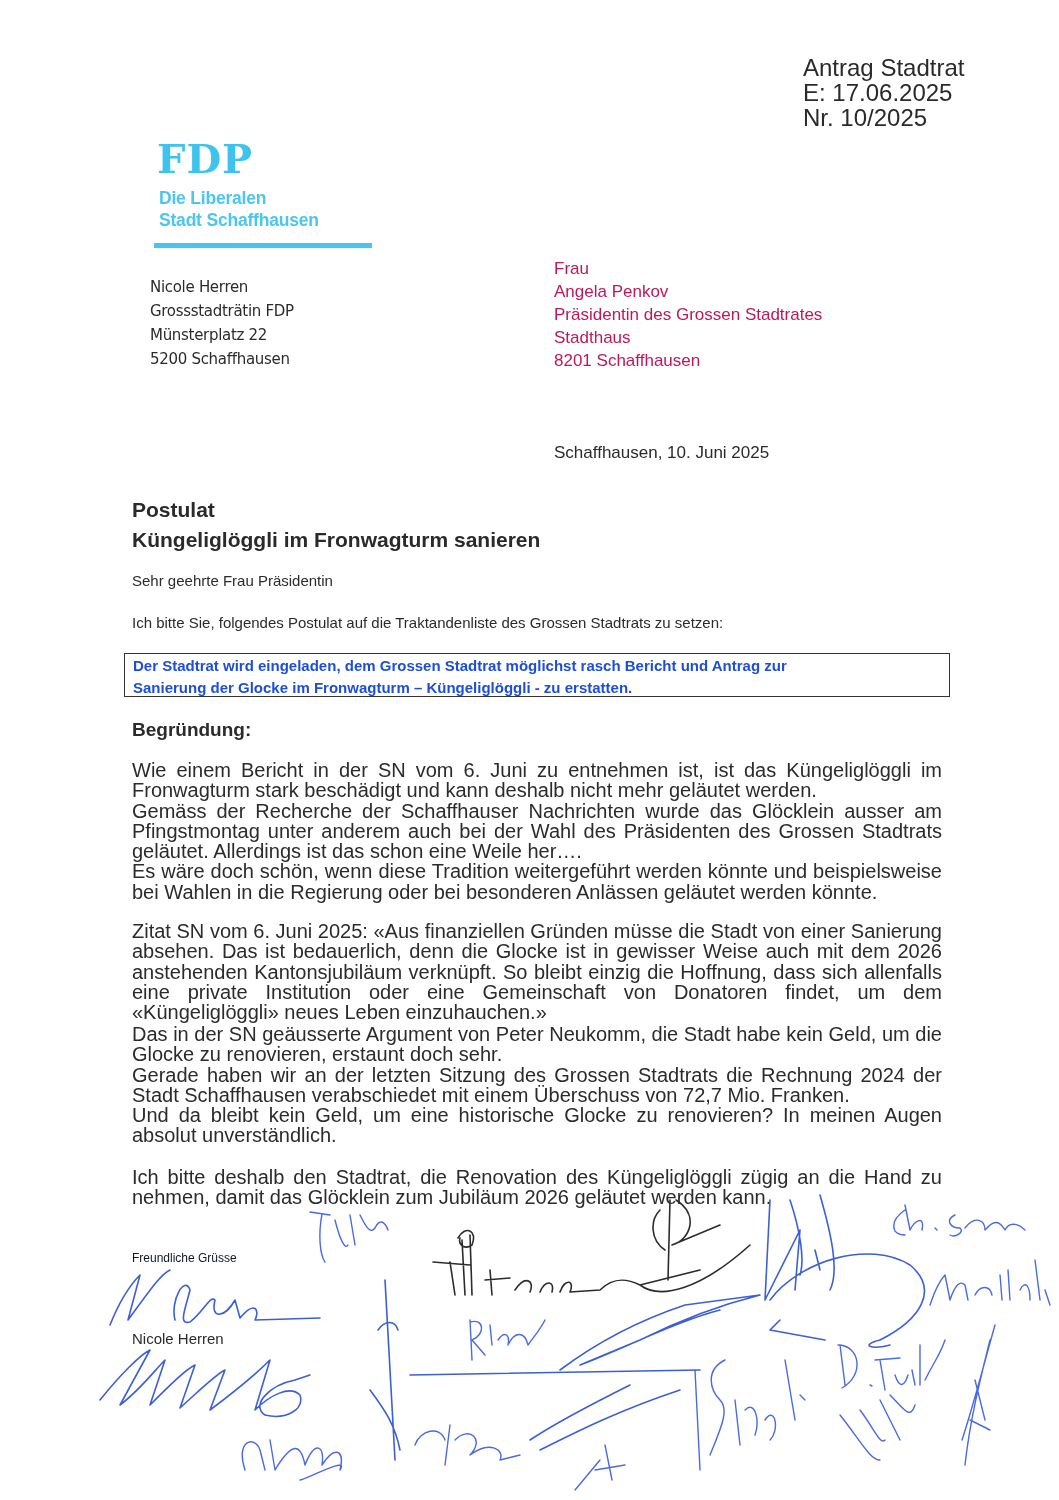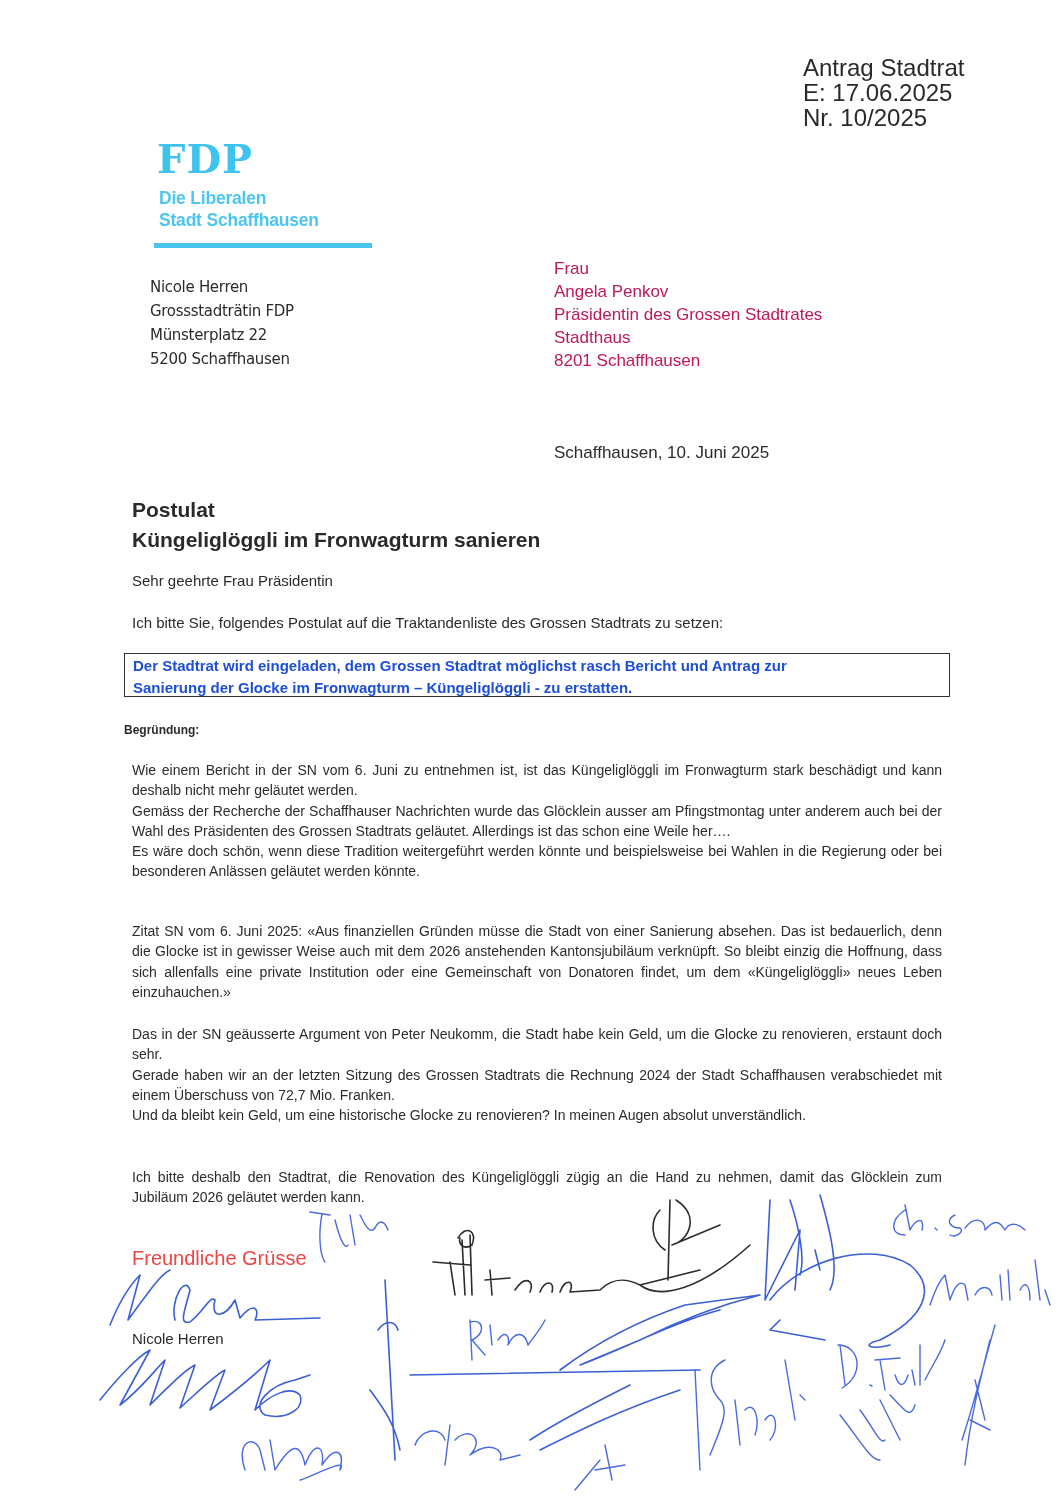--- a/index.html
+++ b/index.html
@@ -11,28 +11,28 @@
     .logo-sub { left: 159px; top: 187px; font-family: "Liberation Sans", sans-serif; font-weight: bold; font-size: 17.5px; line-height: 22px; color: #4cc6f0; letter-spacing: -0.2px; }
     .logo-bar { left: 154px; top: 243px; width: 218px; height: 5px; background: #49c4ee; }
     .sender { left: 150px; top: 275px; font-family: "DejaVu Sans", sans-serif; font-size: 15px; line-height: 24px; color: #2b2b2b; letter-spacing: -0.3px; }
     .recipient { left: 554px; top: 257px; font-size: 17px; line-height: 23px; color: #be185d; }
     .dateline { left: 554px; top: 442px; font-size: 17px; line-height: 22px; color: #2b2b2b; }
     .title { left: 132px; top: 495px; font-weight: bold; font-size: 21px; line-height: 30px; color: #2a2a2a; }
     .salutation { left: 132px; top: 571px; font-size: 15px; line-height: 20px; color: #2b2b2b; }
     .intro { left: 132px; top: 613px; font-size: 15px; line-height: 20px; color: #2b2b2b; }
     .request-box { left: 124px; top: 653px; width: 826px; height: 44px; border: 1.5px solid #333; box-sizing: border-box; }
     .request-box p { margin: 0; padding: 2px 0 0 8px; font-weight: bold; font-size: 15px; line-height: 20px; color: #1d4ed8; }
-    .section-head { left: 124px; top: 720px; font-weight: bold; font-size: 12px; line-height: 20px; color: #2b2b2b; }
-    .body-para { left: 132px; width: 810px; font-size: 14px; line-height: 20.3px; color: #2b2b2b; text-align: justify; }
+    .section-head { left: 132px; top: 720px; font-weight: bold; font-size: 19px; line-height: 20px; color: #2b2b2b; }
+    .body-para { left: 132px; width: 810px; font-size: 20px; line-height: 20.3px; color: #2b2b2b; text-align: justify; }
     .body-para p { margin: 0; }
     .p1 { top: 760px; }
     .p2 { top: 921px; }
     .p3 { top: 1024px; }
     .p4 { top: 1167px; }
-    .closing { left: 132px; top: 1248px; font-size: 20px; line-height: 20px; color: #ef4444; }
+    .closing { left: 132px; top: 1248px; font-size: 12px; line-height: 20px; color: #0f172a; }
     .signer-name { left: 132px; top: 1329px; font-size: 15px; line-height: 20px; color: #2b2b2b; }
     svg.sigs { position: absolute; left: 0; top: 0; width: 1059px; height: 1500px; pointer-events: none; }
     svg.sigs path { fill: none; stroke-linecap: round; stroke-linejoin: round; }
     .blue { stroke: #3d5fd6; stroke-width: 1.6; }
     .blue2 { stroke: #4a6ae0; stroke-width: 1.4; }
     .dark { stroke: #2c2c2c; stroke-width: 1.6; }
   </style>
 </head>
 <body>
 

